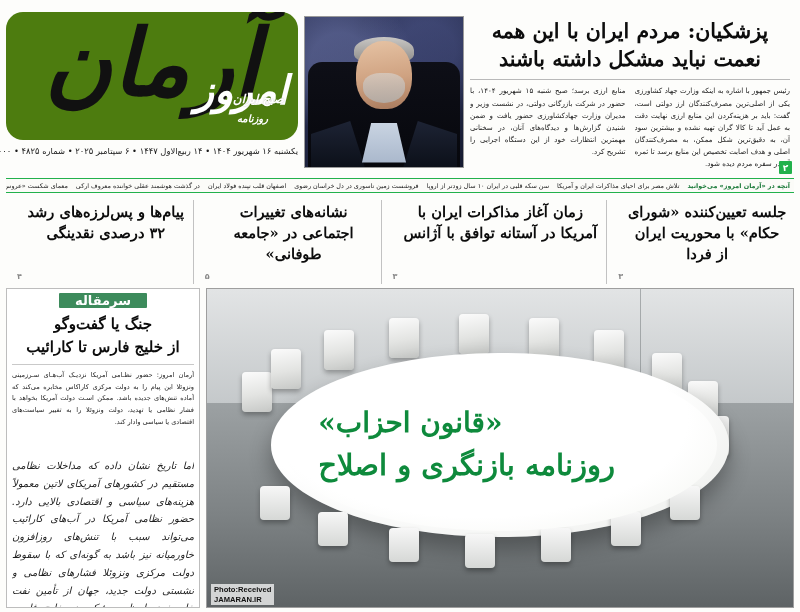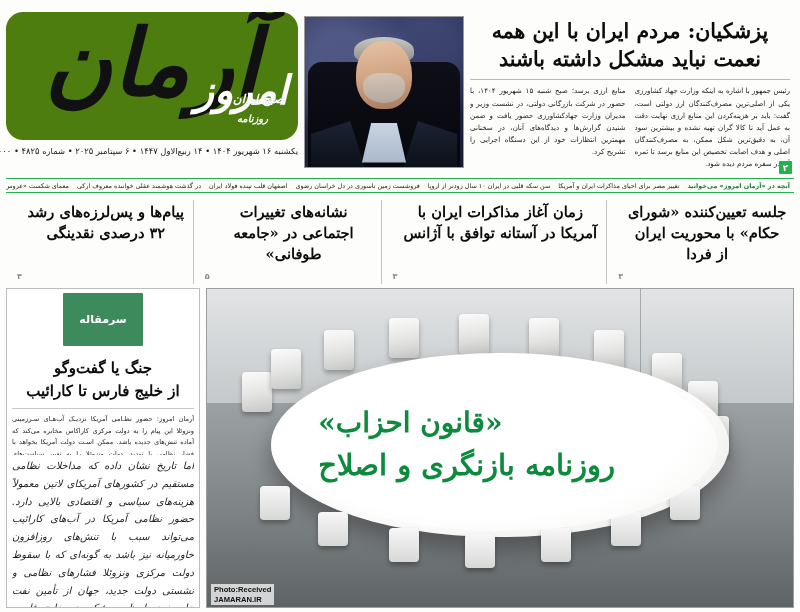--- a/index.html
+++ b/index.html
@@ -384,25 +384,25 @@
     padding: 4px 5px 0 5px;
     display: flex;
     flex-direction: column;
     position: relative;
     overflow: hidden;
   }
   .ed-tag {
     align-self: center;
     background: #3d8b5c;
     color: #ffffff;
-    font-size: 11px;
-    font-weight: bold;
-    padding: 20px 16px;
+    font-size: 13px;
+    font-weight: bold;
+    padding: 0 16px;
     border-radius: 1px;
-    margin-bottom: 11px;
+    margin-bottom: 5px;
     letter-spacing: 0.3px;
   }
   .ed-title {
     font-family: "DejaVu Serif", "Liberation Serif", serif;
     font-size: 15px;
     font-weight: bold;
     text-align: center;
     line-height: 1.5;
     color: #0c0c0c;
     padding-bottom: 6px;
@@ -534,21 +534,21 @@
         <div class="logo-sub2">روزنامه</div>
       </div>
       <div class="dateline">یکشنبه ۱۶ شهریور ۱۴۰۴ • ۱۴ ربیع‌الاول ۱۴۴۷ • ۶ سپتامبر ۲۰۲۵ • شماره ۴۸۲۵ • ۱۰۰۰۰ تومان</div>
     </div>
 
   </div>
 
   <div class="ticker">
     <span class="ticker-lead">آنچه در «آرمان امروز» می‌خوانید</span>
     <span class="ticker-sq"></span>
-    <span>تغییر مصر برای احیای مذاکرات ایران و آمریکا</span>
+    <span>تلاش مصر برای احیای مذاکرات ایران و آمریکا</span>
     <span class="ticker-sq"></span>
     <span>سن سکه قلبی در ایران ۱۰ سال زودتر از اروپا</span>
     <span class="ticker-sq"></span>
     <span>فروشست زمین تاسوری در دل خراسان رضوی</span>
     <span class="ticker-sq"></span>
     <span>اصفهان قلب تپنده فولاد ایران</span>
     <span class="ticker-sq"></span>
     <span>در گذشت هوشمند عقلی خواننده معروف ارکی</span>
     <span class="ticker-sq"></span>
     <span>معمای شکست «عروس جنگی» و ...</span>

